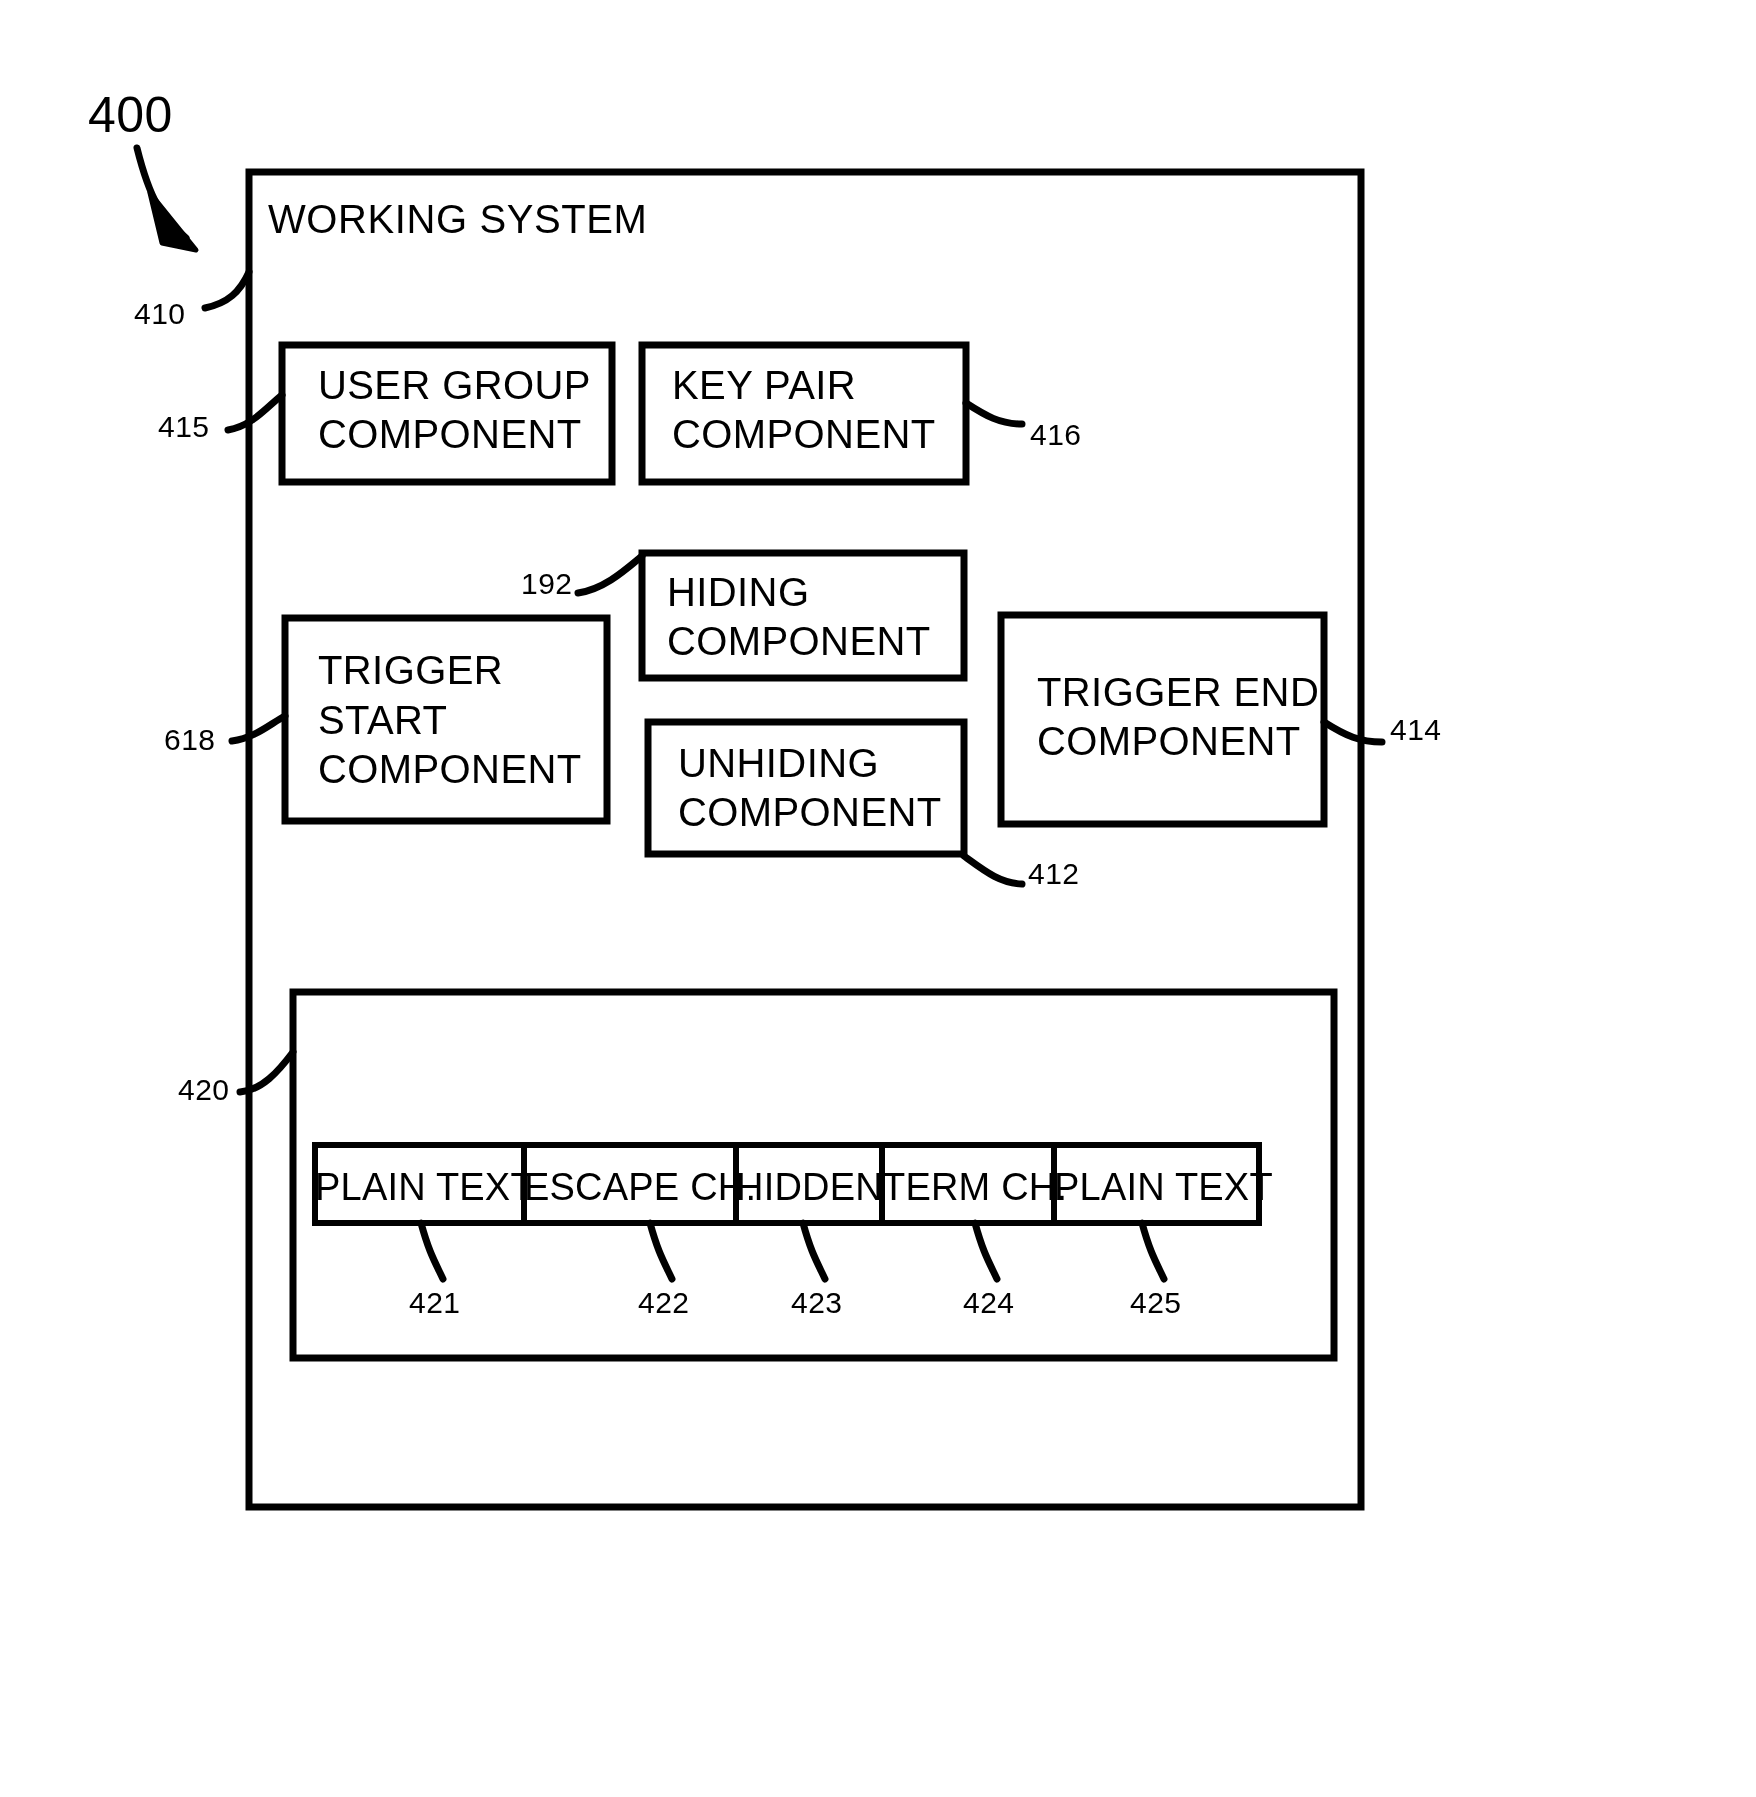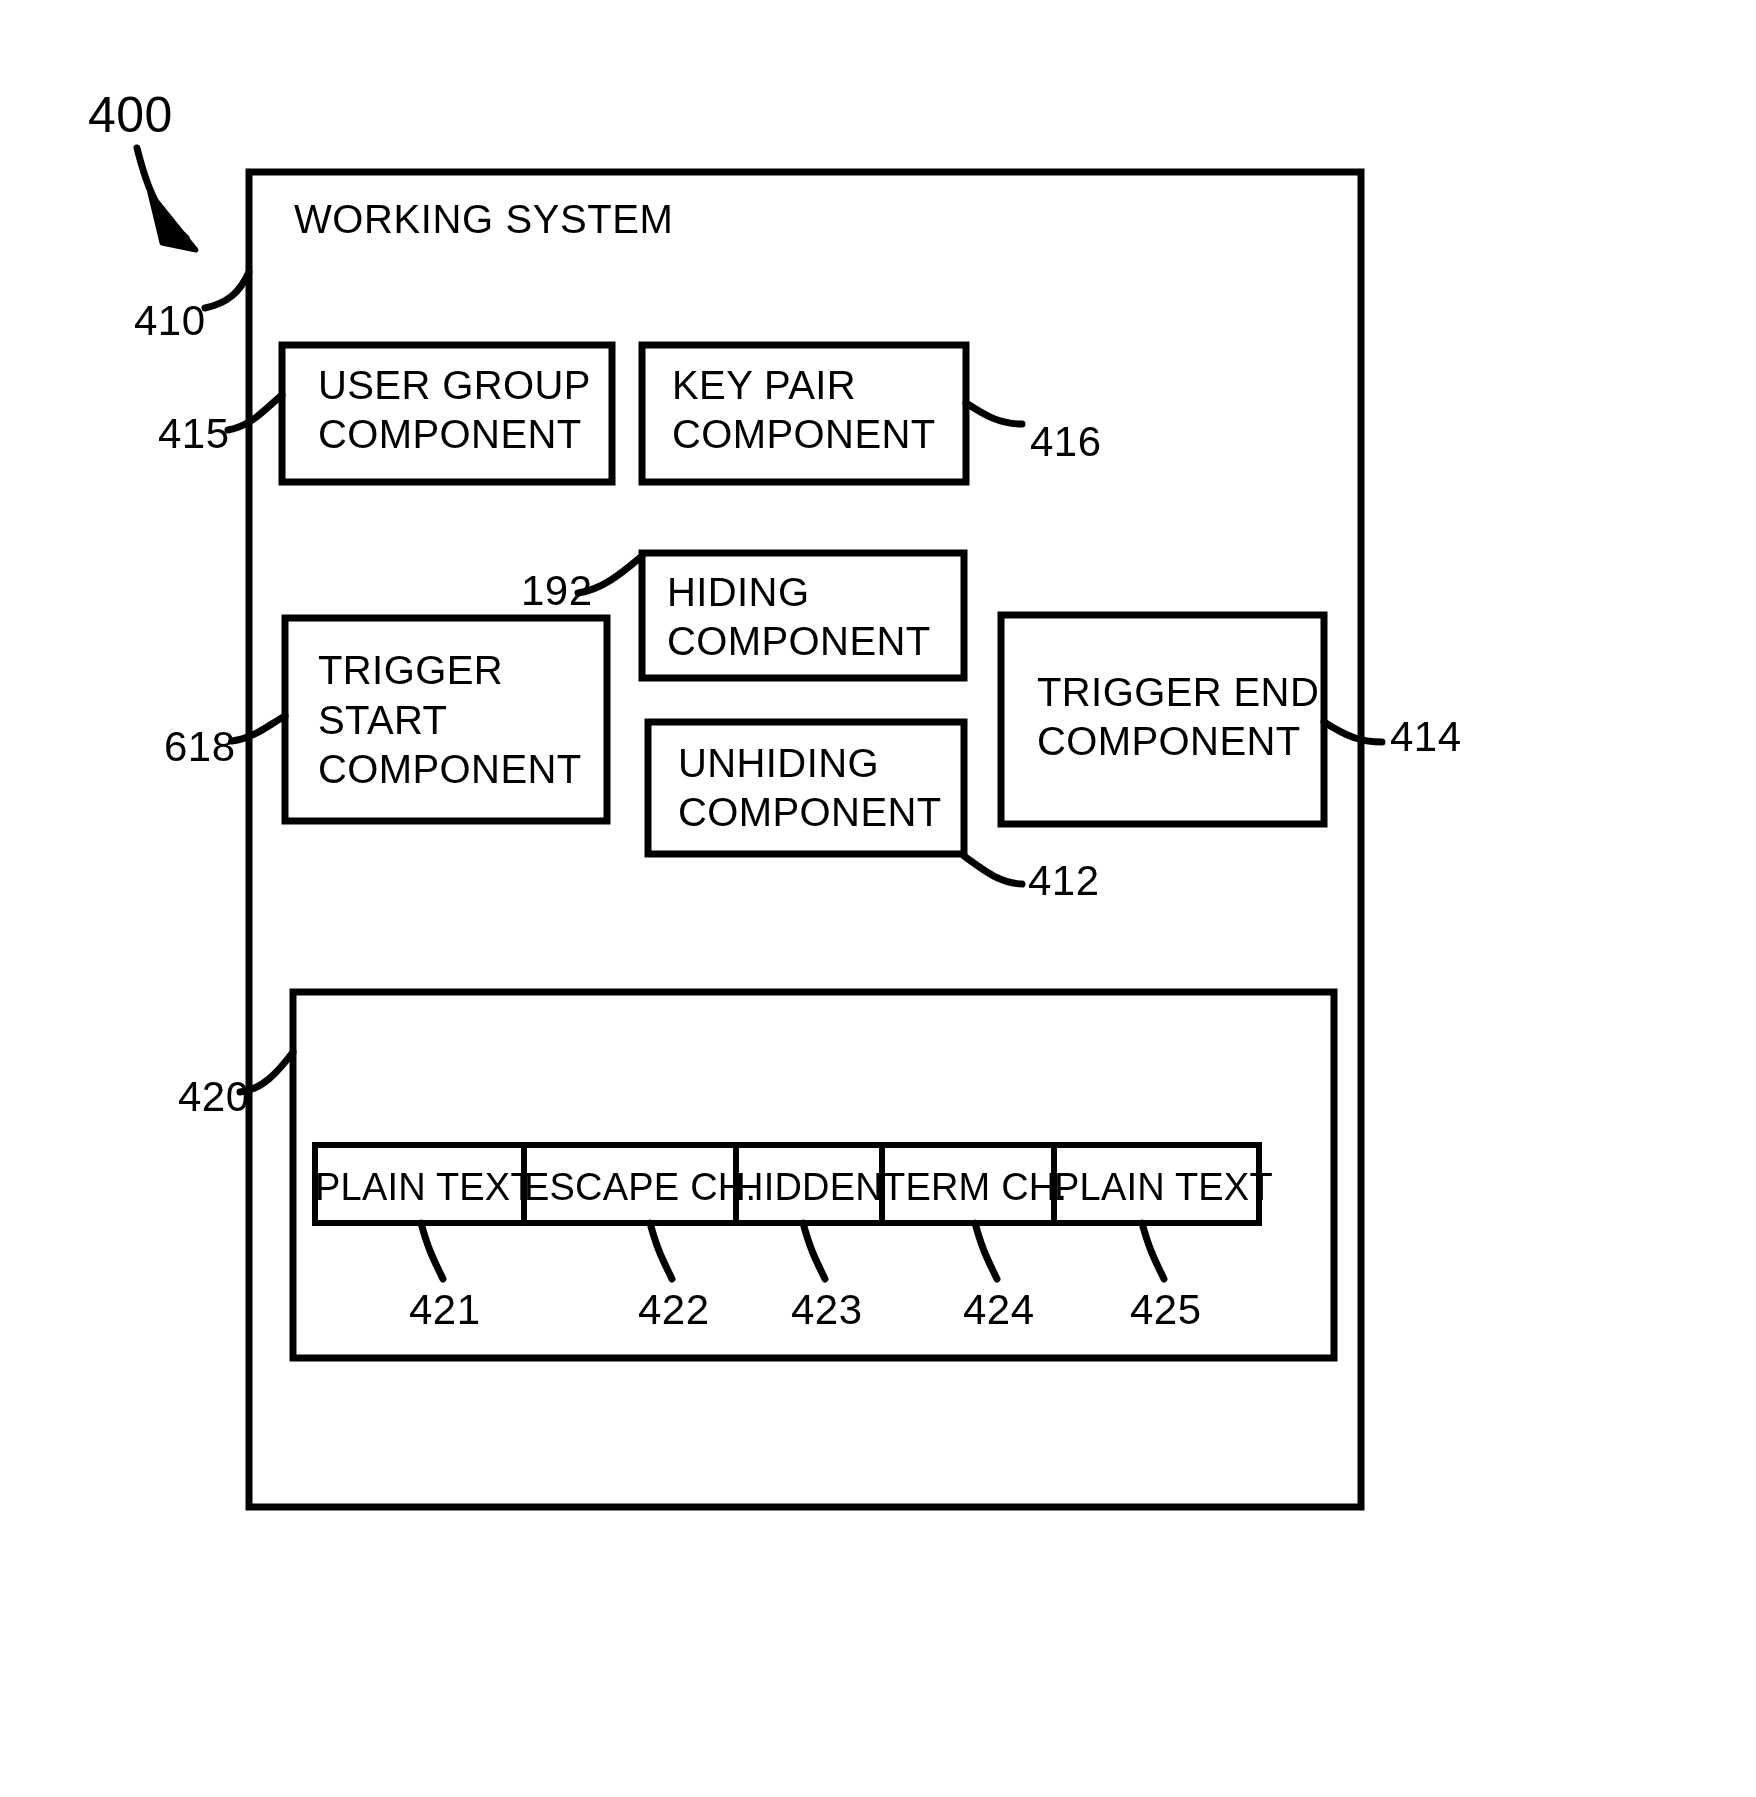--- a/index.html
+++ b/index.html
@@ -27,21 +27,21 @@
   }
   .txt {
     position: absolute;
     font-family: "Liberation Sans", sans-serif;
     color: #000;
     white-space: pre;
     line-height: 1.18;
   }
   
   .ref {
-    font-size: 42px;
+    font-size: 30px;
     letter-spacing: 0.5px;
   }
   
   .container-title {
     font-size: 40px;
     letter-spacing: 0.6px;
   }
   
   .box-label {
     font-size: 40px;
@@ -106,21 +106,21 @@
 
     <path d="M 421 1223 C 429 1252, 434 1260, 443 1279" fill="none" stroke="#000" stroke-width="7" stroke-linecap="round"></path>
     <path d="M 650 1223 C 658 1252, 663 1260, 672 1279" fill="none" stroke="#000" stroke-width="7" stroke-linecap="round"></path>
     <path d="M 803 1223 C 811 1252, 816 1260, 825 1279" fill="none" stroke="#000" stroke-width="7" stroke-linecap="round"></path>
     <path d="M 975 1223 C 983 1252, 988 1260, 997 1279" fill="none" stroke="#000" stroke-width="7" stroke-linecap="round"></path>
     <path d="M 1142 1223 C 1150 1252, 1155 1260, 1164 1279" fill="none" stroke="#000" stroke-width="7" stroke-linecap="round"></path>
   </svg>
 
   <div class="txt ref" style="left:88px; top:86px; font-size:50px;">400</div>
 
-  <div class="txt container-title" style="left:294px; top:196px;">WORKING SYSTEM</div>
+  <div class="txt container-title" style="left:268px; top:196px;">WORKING SYSTEM</div>
 
   <div class="txt ref" style="left:134px; top:296px;">410</div>
 
   <div class="txt ref" style="left:158px; top:409px;">415</div>
   <div class="txt box-label" style="left:318px; top:362px;">USER GROUP</div>
   <div class="txt box-label" style="left:318px; top:411px;">COMPONENT</div>
 
   <div class="txt ref" style="left:1030px; top:417px;">416</div>
   <div class="txt box-label" style="left:672px; top:362px;">KEY PAIR</div>
   <div class="txt box-label" style="left:672px; top:411px;">COMPONENT</div>

